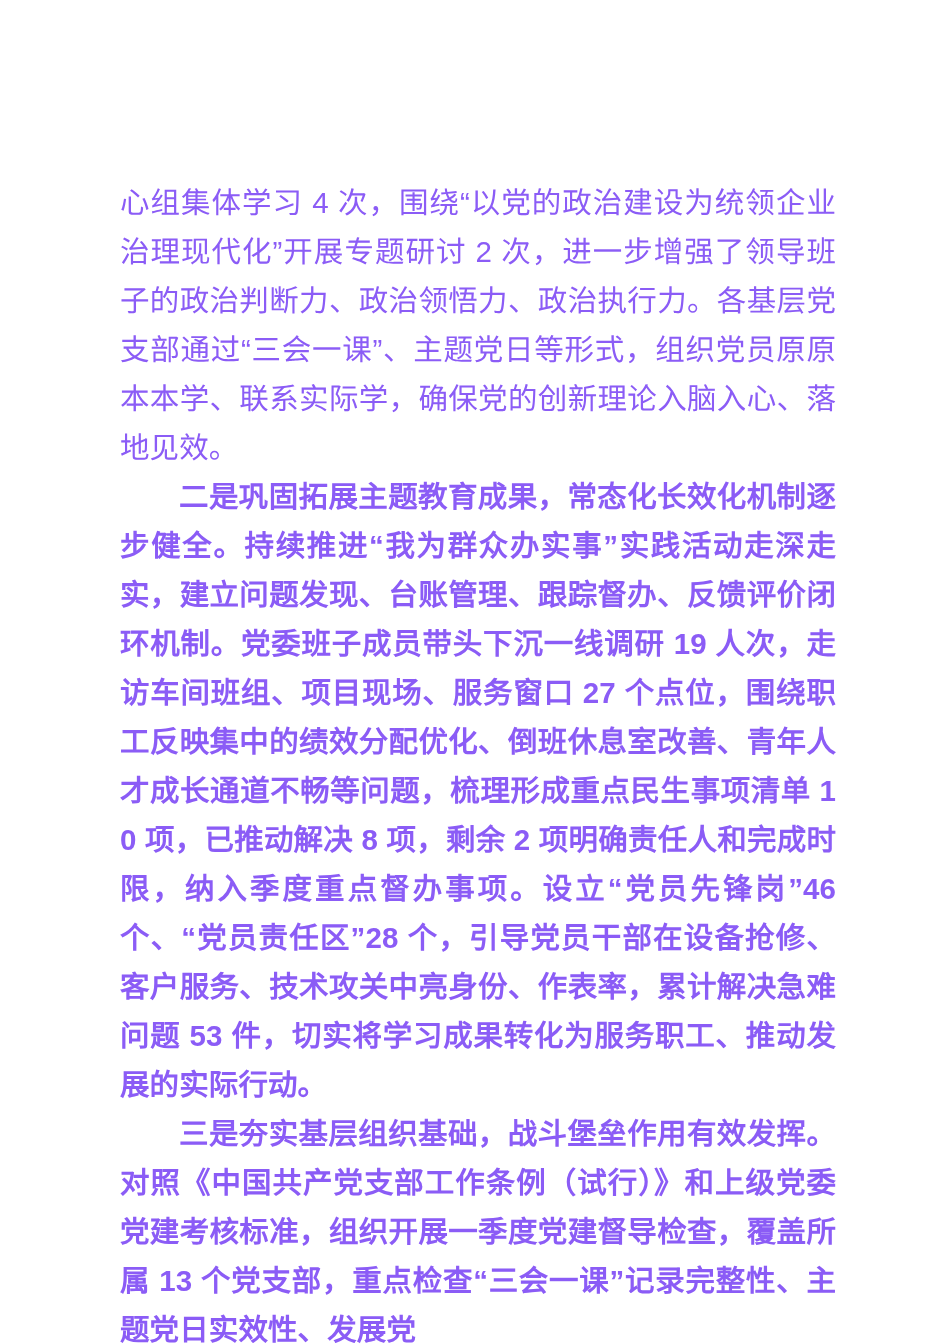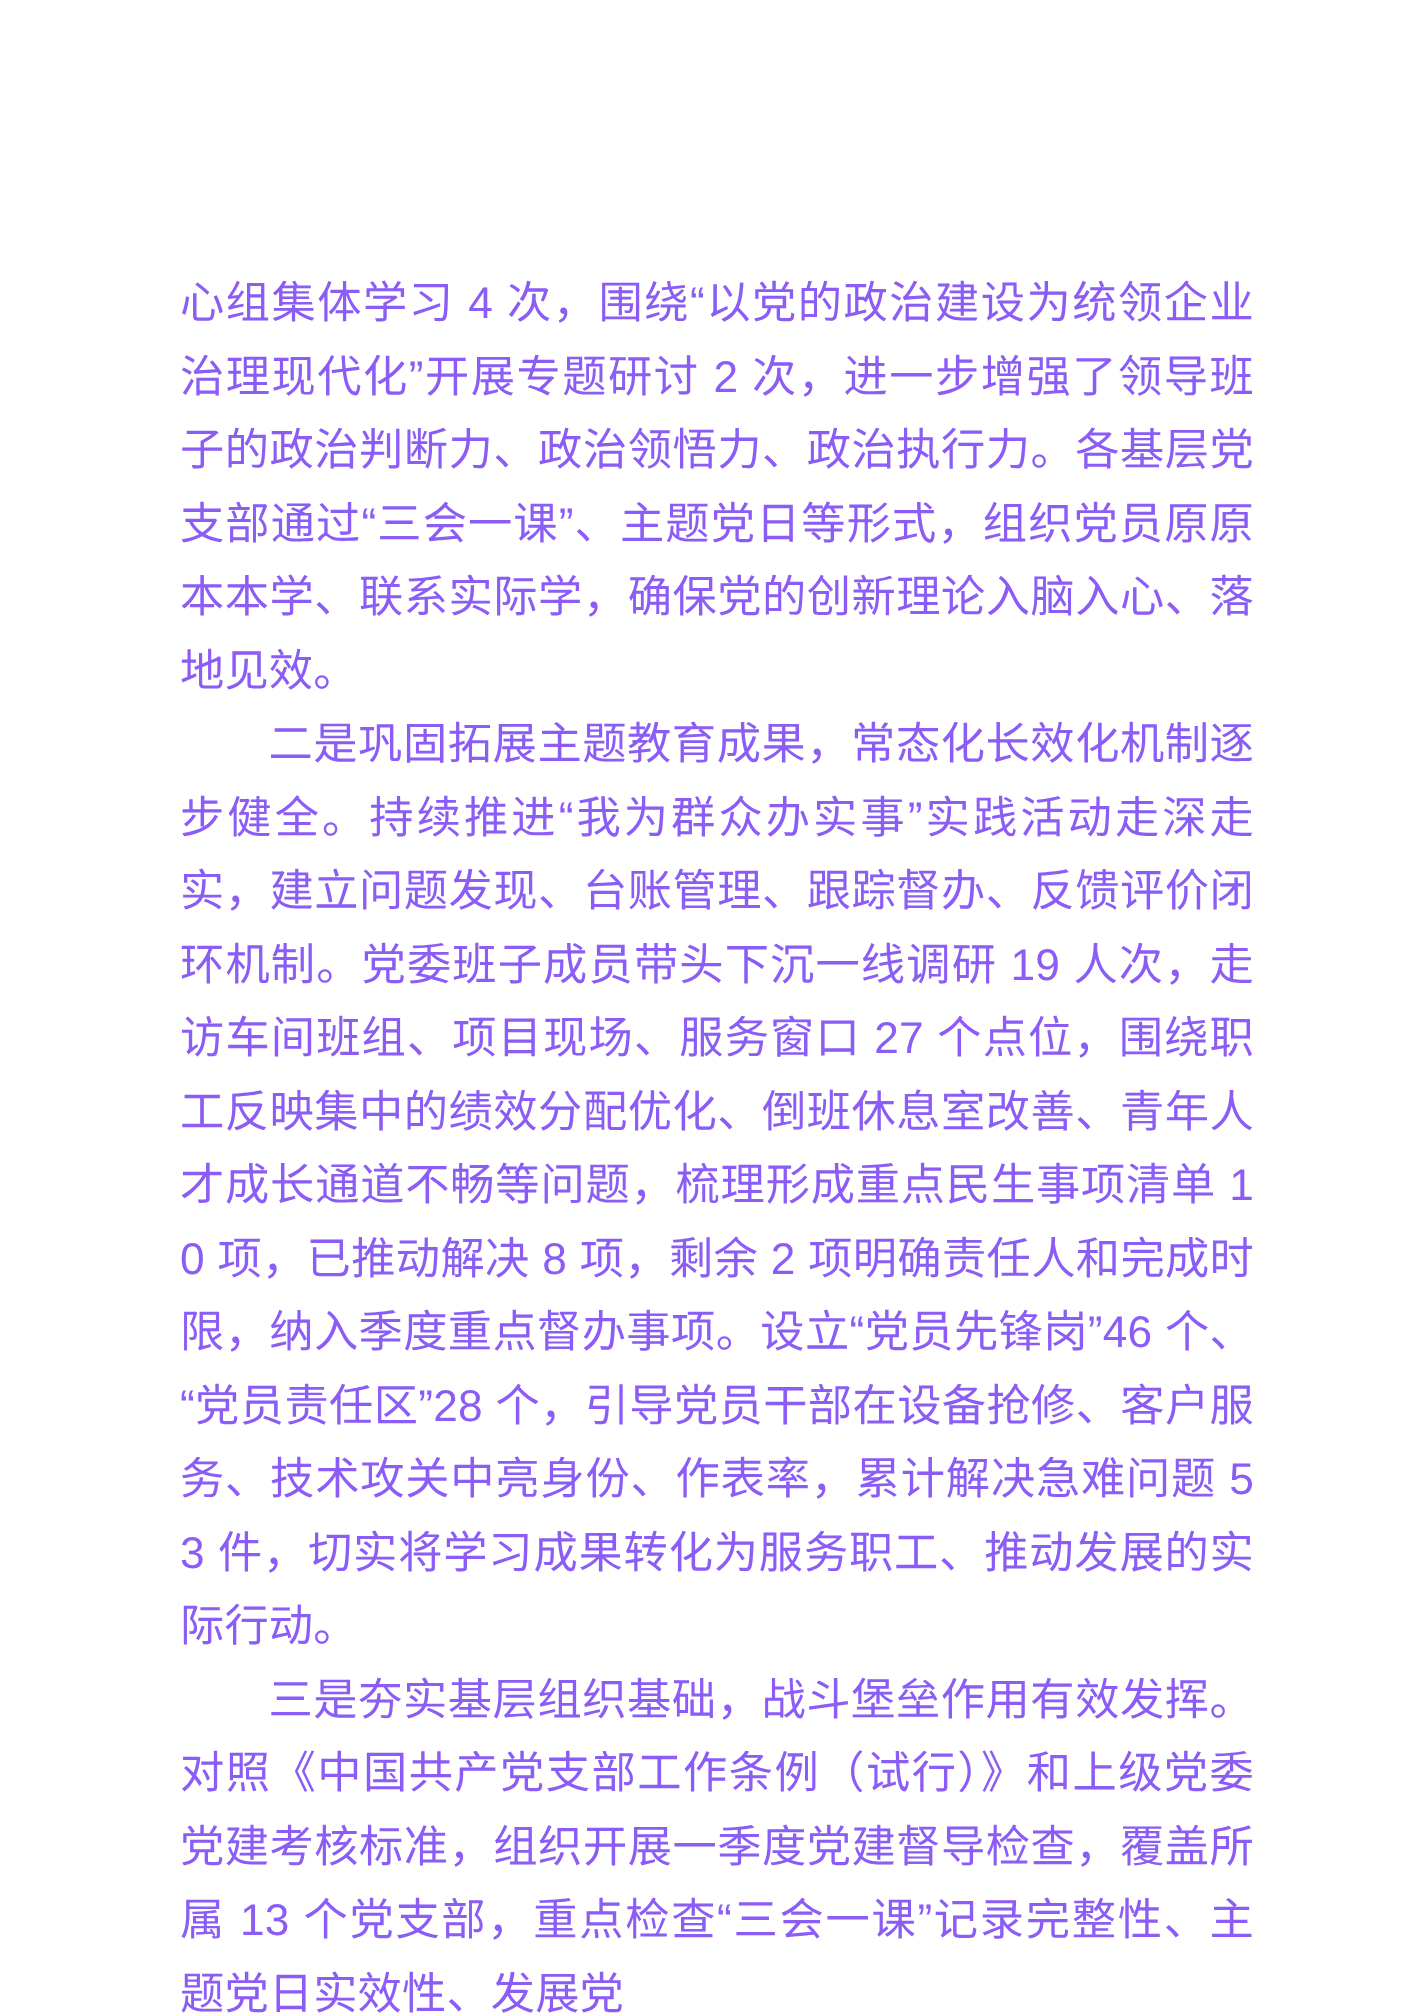--- a/index.html
+++ b/index.html
@@ -31,20 +31,21 @@
     color: #8b5cf6;
     text-align: justify;
     text-justify: inter-character;
     letter-spacing: 0.1px;
     font-weight: 400;
     word-break: break-all;
     -webkit-font-smoothing: antialiased;
   }
   .para.indent {
     text-indent: 59px;
+    font-weight: bold;
   }
   .para.cont {
     text-indent: 0;
   }
 </style>
 </head>
 <body>
 
 <div class="page">
   <div class="doc-body">

